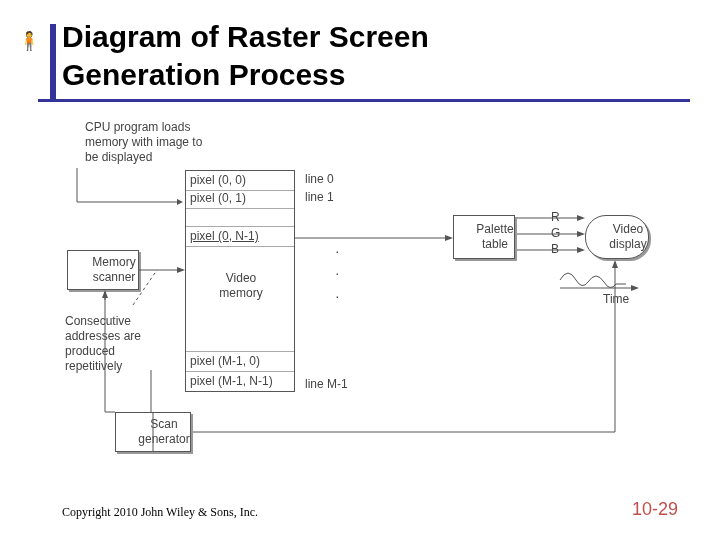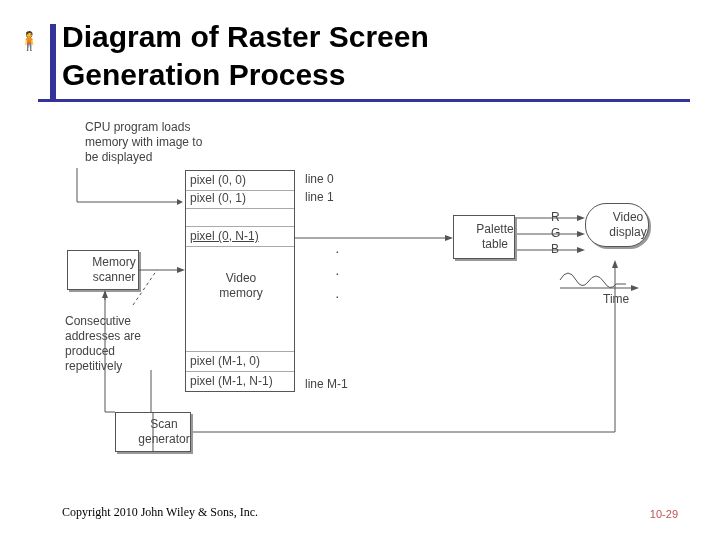--- a/index.html
+++ b/index.html
@@ -93,21 +93,21 @@
     left: 62px;
     bottom: 20px;
     font-size: 12px;
     color: #000;
     font-family: Liberation Serif, serif;
   }
   .footer-right {
     position: absolute;
     right: 42px;
     bottom: 20px;
-    font-size: 11px;
+    font-size: 18px;
     color: #c0504d;
   }
   .icon-figure {
     position: absolute;
     left: 18px;
     top: 30px;
     font-size: 18px;
     color: #888;
   }
 </style>
@@ -151,21 +151,21 @@
 
     <div class="box shadow" style="left:60px;top:302px;width:76px;height:40px;">Scan
 generator</div>
 
     <div class="box shadow" style="left:12px;top:140px;width:72px;height:40px;">Memory
 scanner</div>
 
     <div class="box shadow" style="left:398px;top:105px;width:62px;height:44px;">Palette
 table</div>
 
-    <div class="box shadow" style="left:530px;top:93px;width:64px;height:44px;border-radius:21px;">Video
+    <div class="box shadow" style="left:530px;top:105px;width:64px;height:44px;border-radius:21px;">Video
 display</div>
 
     <div class="txt" style="left:496px;top:100px;">R</div>
     <div class="txt" style="left:496px;top:116px;">G</div>
     <div class="txt" style="left:496px;top:132px;">B</div>
     <div class="txt" style="left:548px;top:182px;">Time</div>
 
     <svg class="net">
 
       <line x1="22" y1="58" x2="22" y2="92"></line>

